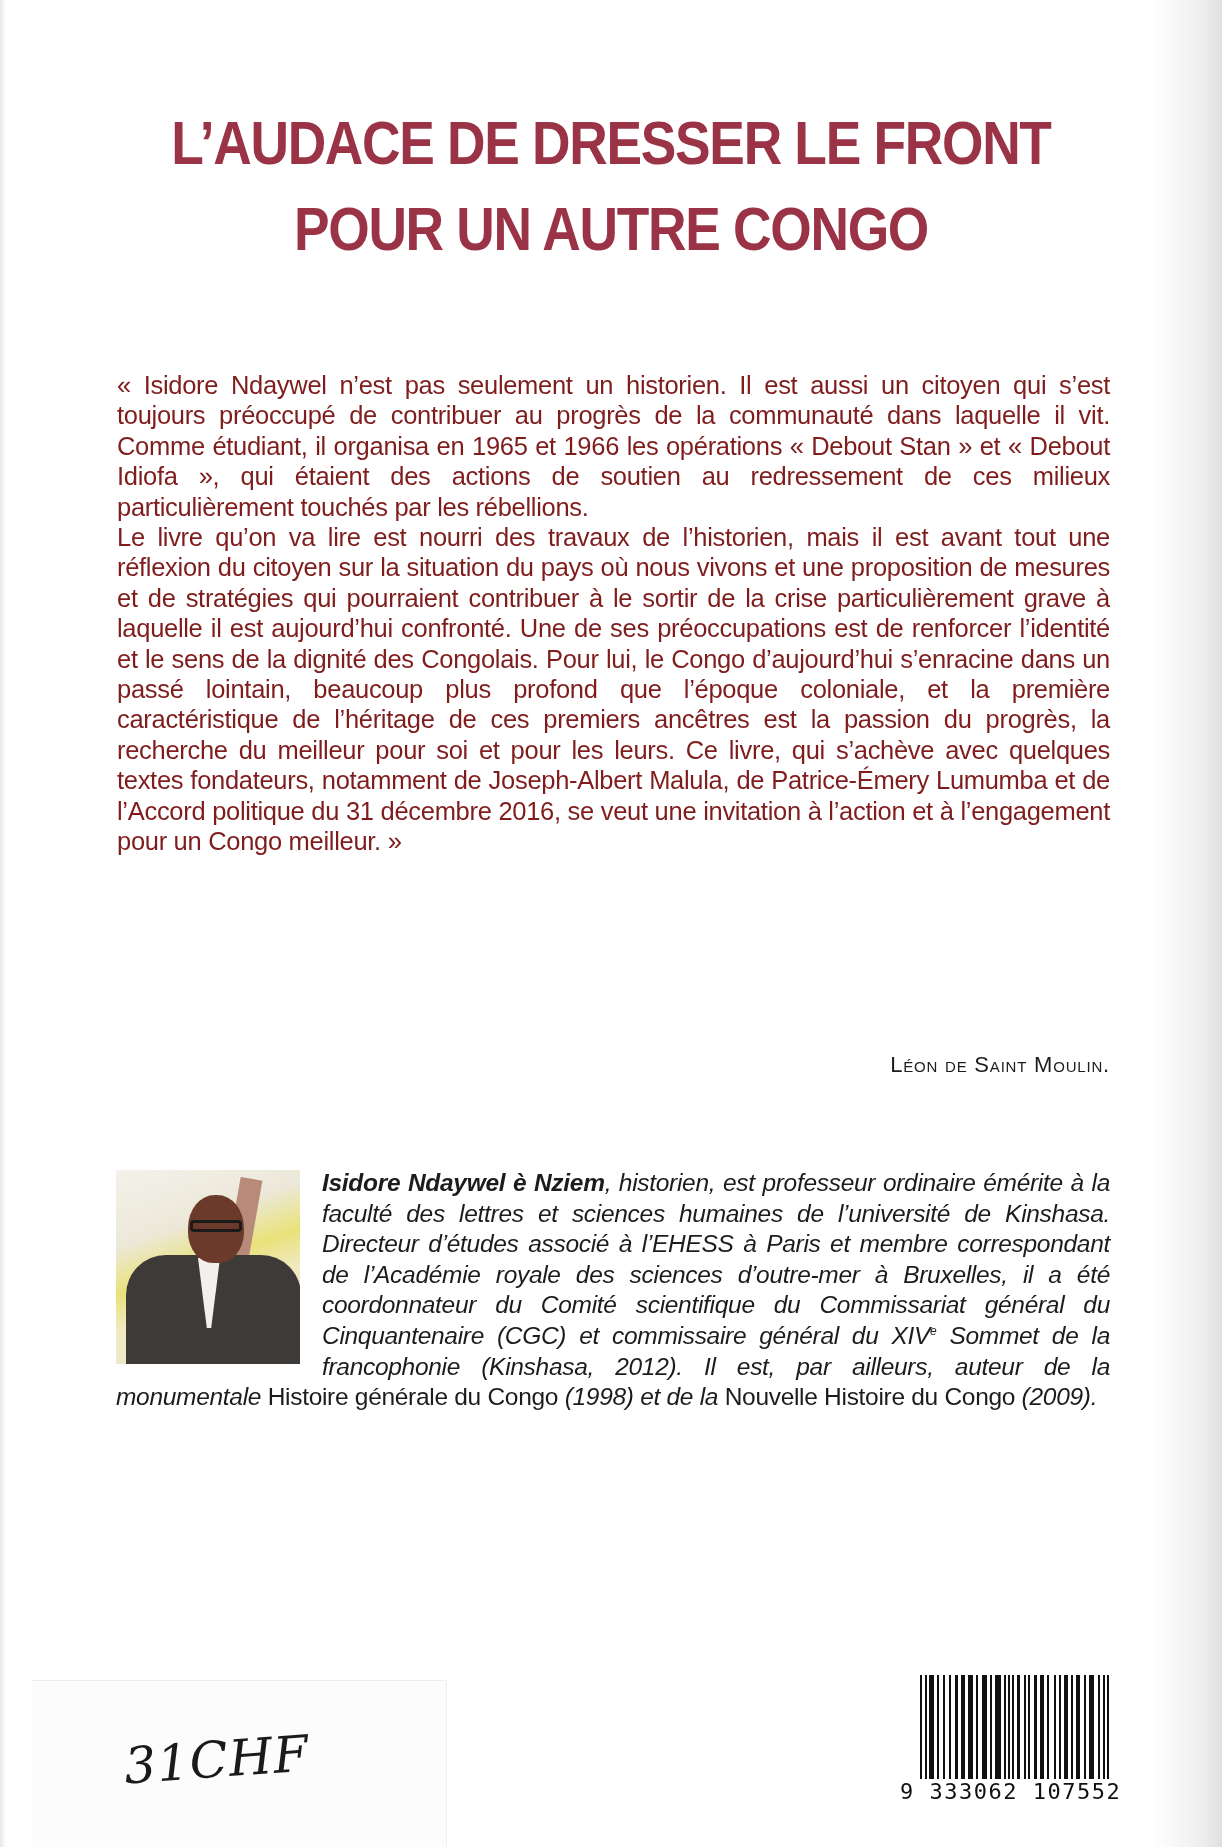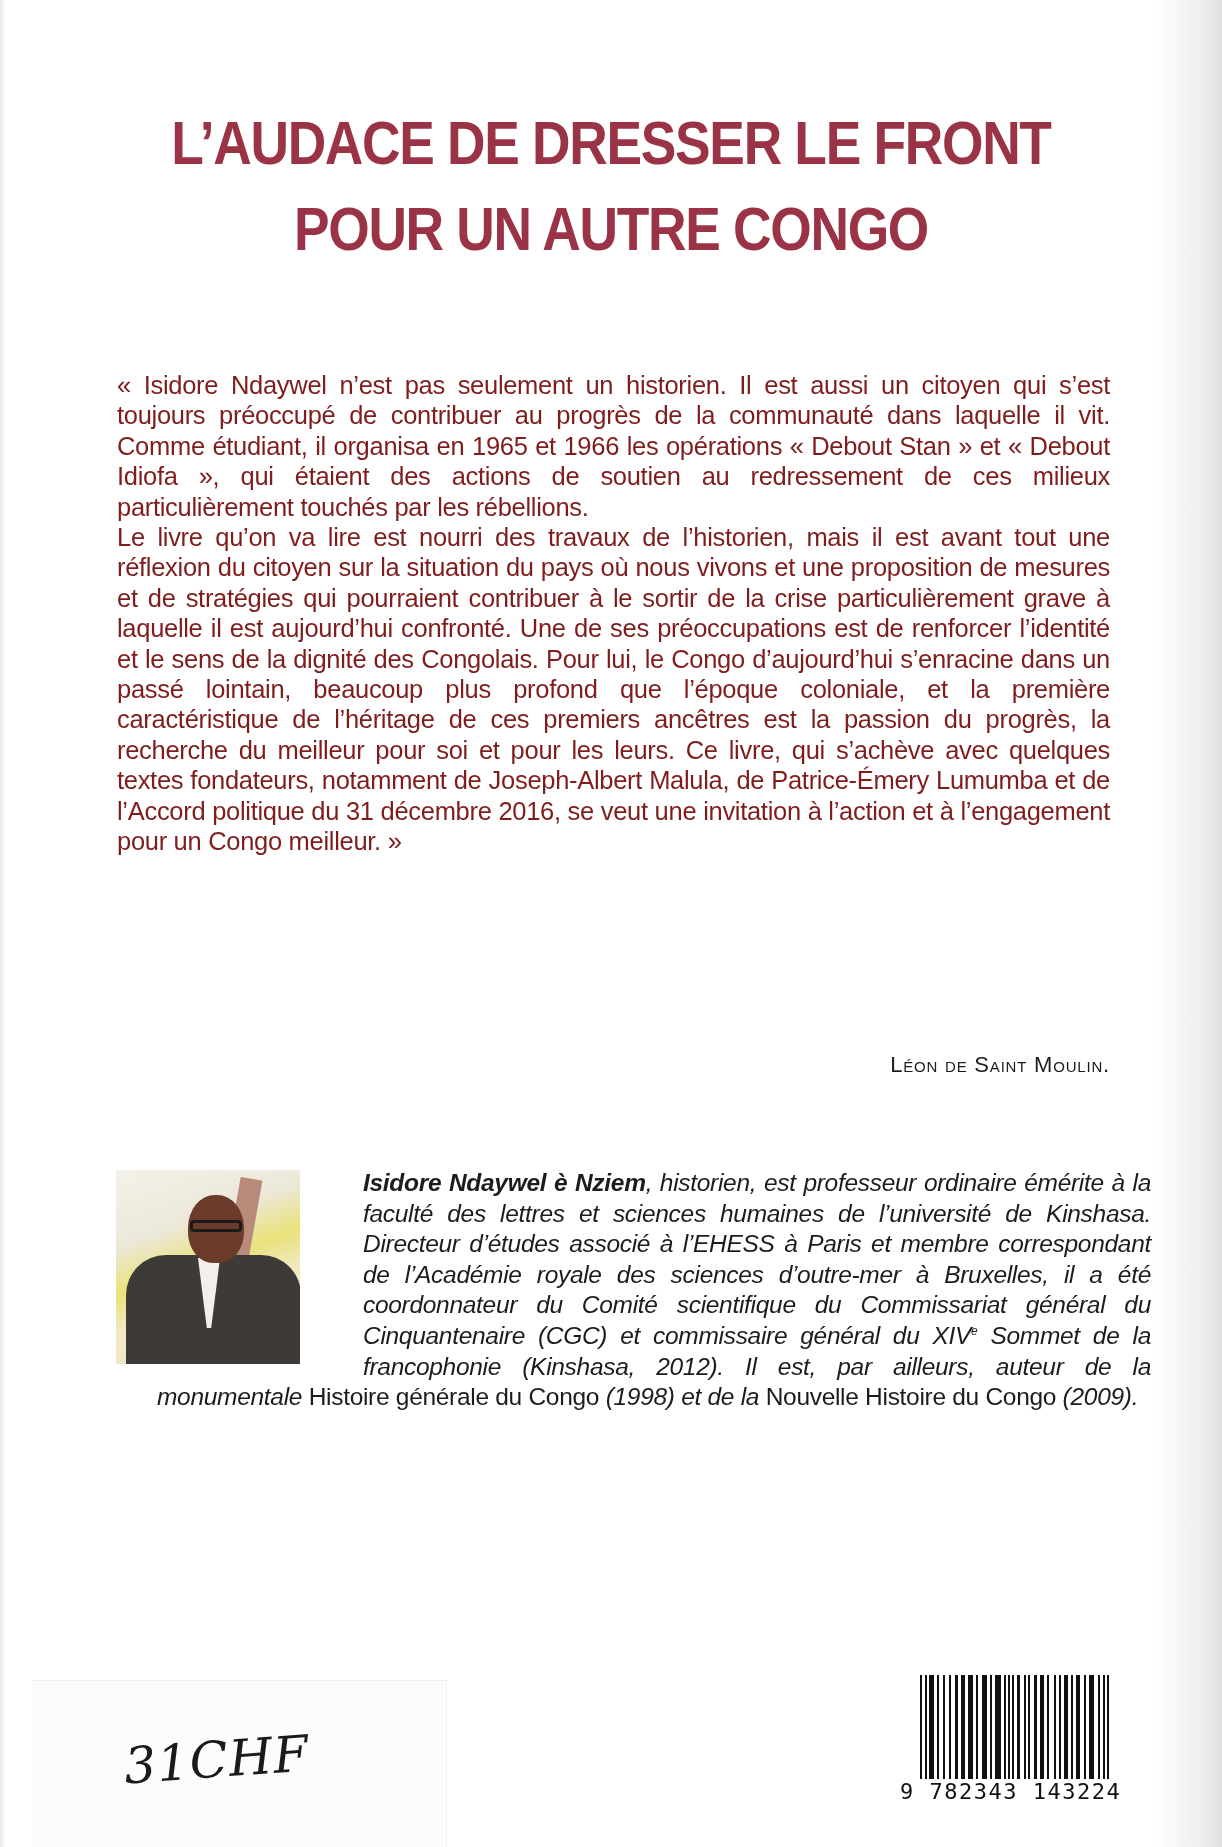--- a/index.html
+++ b/index.html
@@ -80,21 +80,20 @@
       border: 3px solid #1a1a1a; border-radius: 4px; box-sizing: border-box;
     }
 
     .bio {
       position: absolute; left: 116px; top: 1168px; width: 994px;
       font-size: 24.5px;
       line-height: 30.6px;
       text-align: justify;
       color: #1c1c1c;
       letter-spacing: -0.3px;
-      margin-left: 41px;
     }
     .bio .float-spacer {
       float: left; width: 206px; height: 184px;
     }
     .bio .name { font-weight: bold; font-style: italic; }
     .bio .it { font-style: italic; }
     .bio .rm { font-style: normal; }
     .bio sup { font-size: 12px; line-height: 0; }
 
     .price-sticker {
@@ -194,16 +193,16 @@
       <rect x="176" y="0" width="4" height="105"></rect>
         <rect x="184" y="0" width="2" height="105"></rect>
       <rect x="189" y="0" width="5" height="105"></rect>
         <rect x="198" y="0" width="2" height="105"></rect>
       <rect x="203" y="0" width="2" height="118"></rect>
         <rect x="207" y="0" width="2" height="118"></rect>
     </g>
   </svg>
   <div class="digits">
     <span>9</span>
-    <span>782343</span>
-    <span>143224</span>
+    <span>333062</span>
+    <span>107552</span>
   </div>
 </div>
 
 </body></html>

